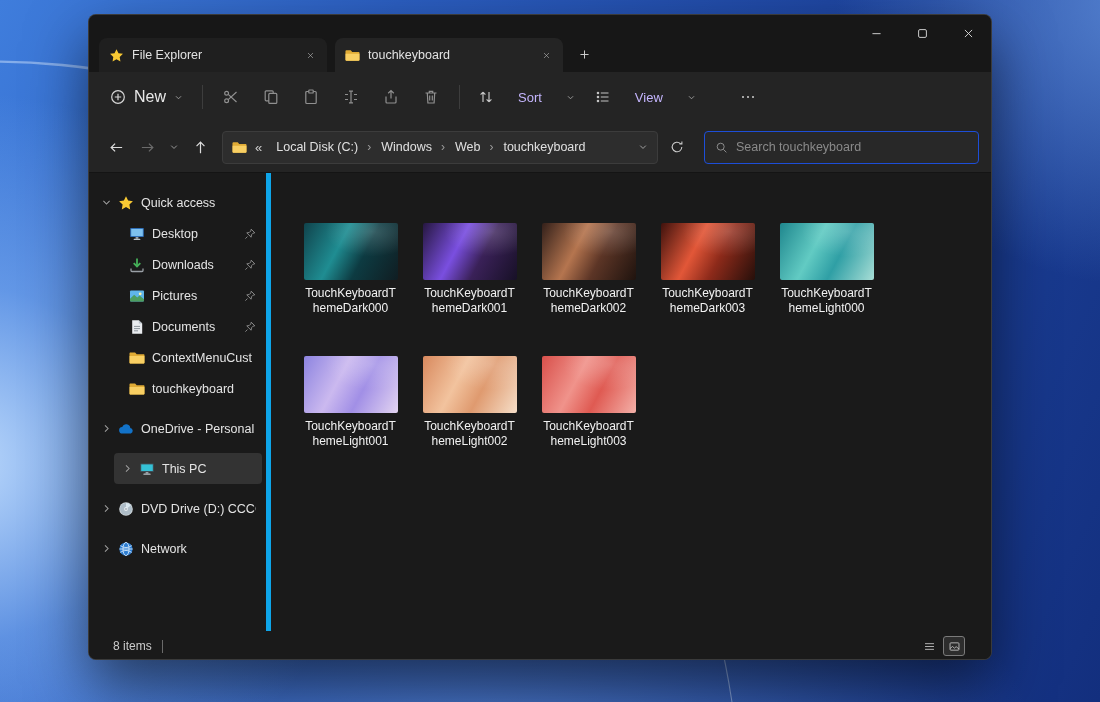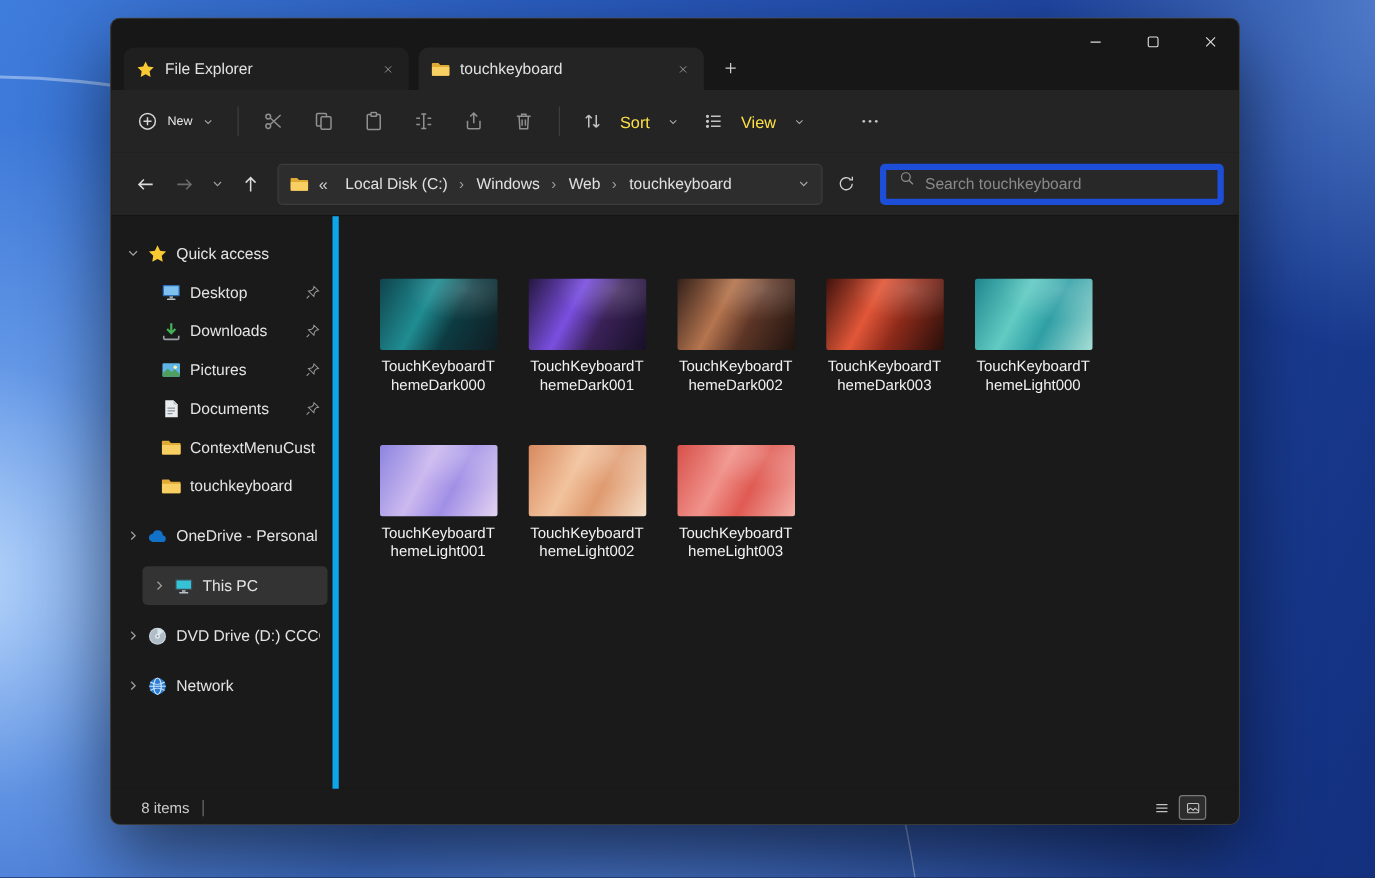--- a/index.html
+++ b/index.html
@@ -37,25 +37,25 @@
   .tab-label { flex:1; white-space:nowrap; overflow:hidden; }
   .tab-close { width:9px; height:9px; color:#b5b5b5; margin-right:2px; }
   .new-tab { width:26px; height:26px; margin-bottom:5px; color:#cfcfcf; display:flex; align-items:center; justify-content:center; }
   .new-tab .ic { width:13px; height:13px; }
   .win-controls { position:absolute; top:0; right:0; display:flex; }
   .win-btn { width:46px; height:36px; display:flex; align-items:center; justify-content:center; color:#e0e0e0; }
   .win-ic { width:13px; height:13px; }
 
   
   .commandbar { height:50px; background:#242424; display:flex; align-items:center; padding:0 10px; }
-  .cmd-new { display:flex; align-items:center; gap:8px; padding:7px 11px; border-radius:5px; color:#e8e8e8; font-size:10px; }
+  .cmd-new { display:flex; align-items:center; gap:8px; padding:7px 11px; border-radius:5px; color:#e8e8e8; font-size:16px; }
   .cmd-new .lead { color:#d6d6d6; }
   .cmd-sep { width:1px; height:24px; background:#3d3d3d; margin:0 8px; }
   .icon-btn { width:40px; height:34px; display:flex; align-items:center; justify-content:center; color:#909090; border-radius:5px; }
-  .cmd-drop { display:flex; align-items:center; gap:14px; padding:7px 10px; border-radius:5px; color:#fde047; font-size:13px; }
+  .cmd-drop { display:flex; align-items:center; gap:24px; padding:7px 10px; border-radius:5px; color:#c4b5fd; font-size:13px; }
   .cmd-drop .lead { color:#c4c4c4; }
   .chev-sm { width:9px; height:9px; color:#a8a8a8; }
   .more-btn { margin-left:22px; color:#c4c4c4; }
 
   
   .addressbar { height:51px; background:#242424; display:flex; align-items:center; padding:0 12px; border-bottom:1px solid #141414; }
   .nav-btn { width:31px; height:31px; display:flex; align-items:center; justify-content:center; color:#dcdcdc; border-radius:4px; }
   .nav-btn .ic { width:15px; height:15px; }
   .nav-btn.disabled { color:#6b6b6b; }
   .nav-btn.narrow { width:22px; color:#9f9f9f; }
@@ -64,22 +64,22 @@
     display:flex; align-items:center; padding:0 9px; gap:6px; font-size:12.5px; color:#e0e0e0; }
   .address-box .folder-ic { width:15px; height:15px; }
   .crumb-overflow { color:#cfcfcf; font-size:13px; padding:0 2px; }
   .crumbs { display:flex; align-items:center; gap:1px; overflow:hidden; flex:1; }
   .crumb-wrap { display:flex; align-items:center; }
   .crumb { padding:3px 6px; border-radius:3px; background:none; border:none; color:#e0e0e0; font-size:12.5px; font-family:inherit; white-space:nowrap; }
   .crumb-sep { color:#9c9c9c; font-size:12px; padding:0 3px; }
   .addr-chev { width:10px; height:10px; color:#a8a8a8; margin-left:auto; }
   .refresh-btn { width:30px; height:30px; margin-left:4px; display:flex; align-items:center; justify-content:center; color:#cfcfcf; }
   .refresh-btn .ic { width:14px; height:14px; }
-  .search-box { margin-left:12px; flex:1; height:33px; background:#282828; border:5px solid #1d4ed8; border-radius:4px;
-    display:flex; padding:0 10px; gap:8px; color:#8e8e8e; }
+  .search-box { margin-left:12px; flex:1; height:33px; background:#282828; border:1px solid #1d4ed8; border-radius:4px;
+    display:flex; align-items:center; padding:0 10px; gap:8px; color:#8e8e8e; }
   .search-box .ic { width:13px; height:13px; }
   .search-box input { flex:1; background:transparent; border:none; outline:none; color:#cfcfcf; font-size:12.5px; font-family:inherit; }
   .search-box input::placeholder { color:#8a8a8a; }
 
   
   .window-body { display:flex; height:458px; background:#1a1a1a; }
   .sidebar { width:182px; border-right:5px solid #0ea5e9; padding-top:14px; overflow:hidden; }
   .sidebar-item { height:31px; display:flex; align-items:center; margin:0 4px; padding:0 6px 0 8px; border-radius:4px;
     font-size:12.5px; color:#e4e4e4; white-space:nowrap; overflow:hidden; }
   .sidebar-item.lvl1 { padding-left:36px; }

